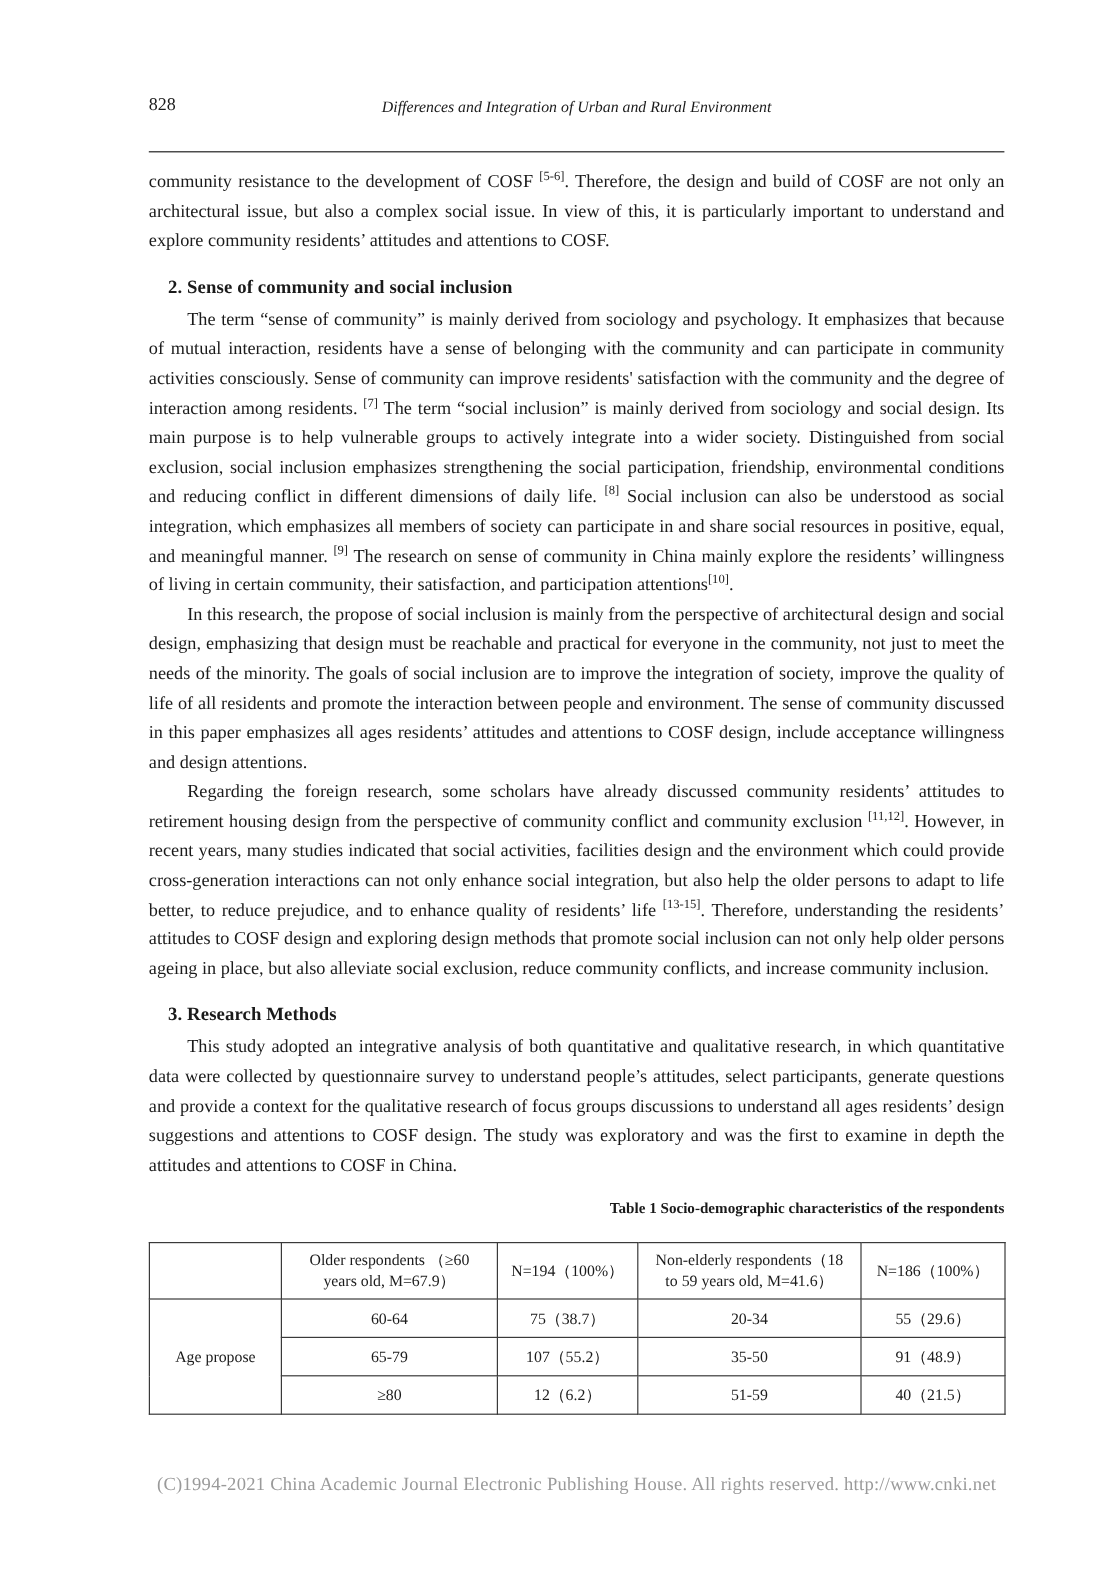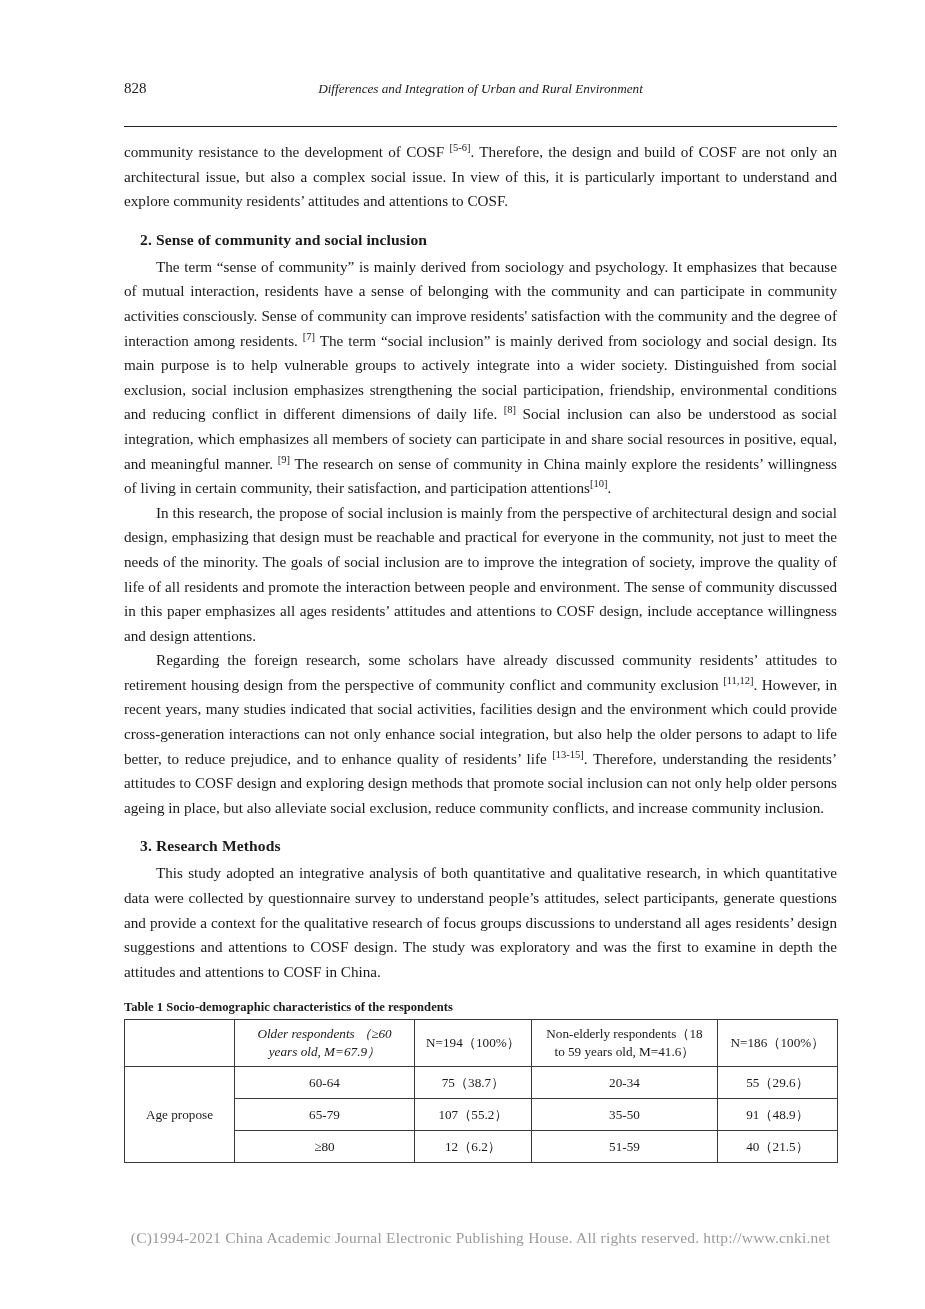--- a/index.html
+++ b/index.html
@@ -79,42 +79,41 @@
   sup {
     font-size: 10.5px;
     vertical-align: super;
     line-height: 0;
   }
   
   .table-wrap {
     margin-top: 16px;
   }
   .table-caption {
-    text-align: left;
+    text-align: right;
     font-size: 12.6px;
     font-weight: bold;
-    margin-bottom: 4px;
+    margin-bottom: 20px;
   }
   table.demo {
     border-collapse: collapse;
     width: 713px;
     font-size: 13.2px;
     table-layout: fixed;
   }
   table.demo td {
     border: 1px solid #3a3a3a;
     padding: 5px 4px;
     text-align: center;
     vertical-align: middle;
     line-height: 18px;
   }
   td.hdr-left {
     text-align: left;
     padding-left: 9px;
-    font-style: italic;
   }
   .col1 { width: 110px; }
   .col2 { width: 180px; }
   .col3 { width: 117px; }
   .col4 { width: 186px; }
   .col5 { width: 120px; }
   .rowh { height: 44px; }
   .rowd { height: 32px; }
   
   .footer {

